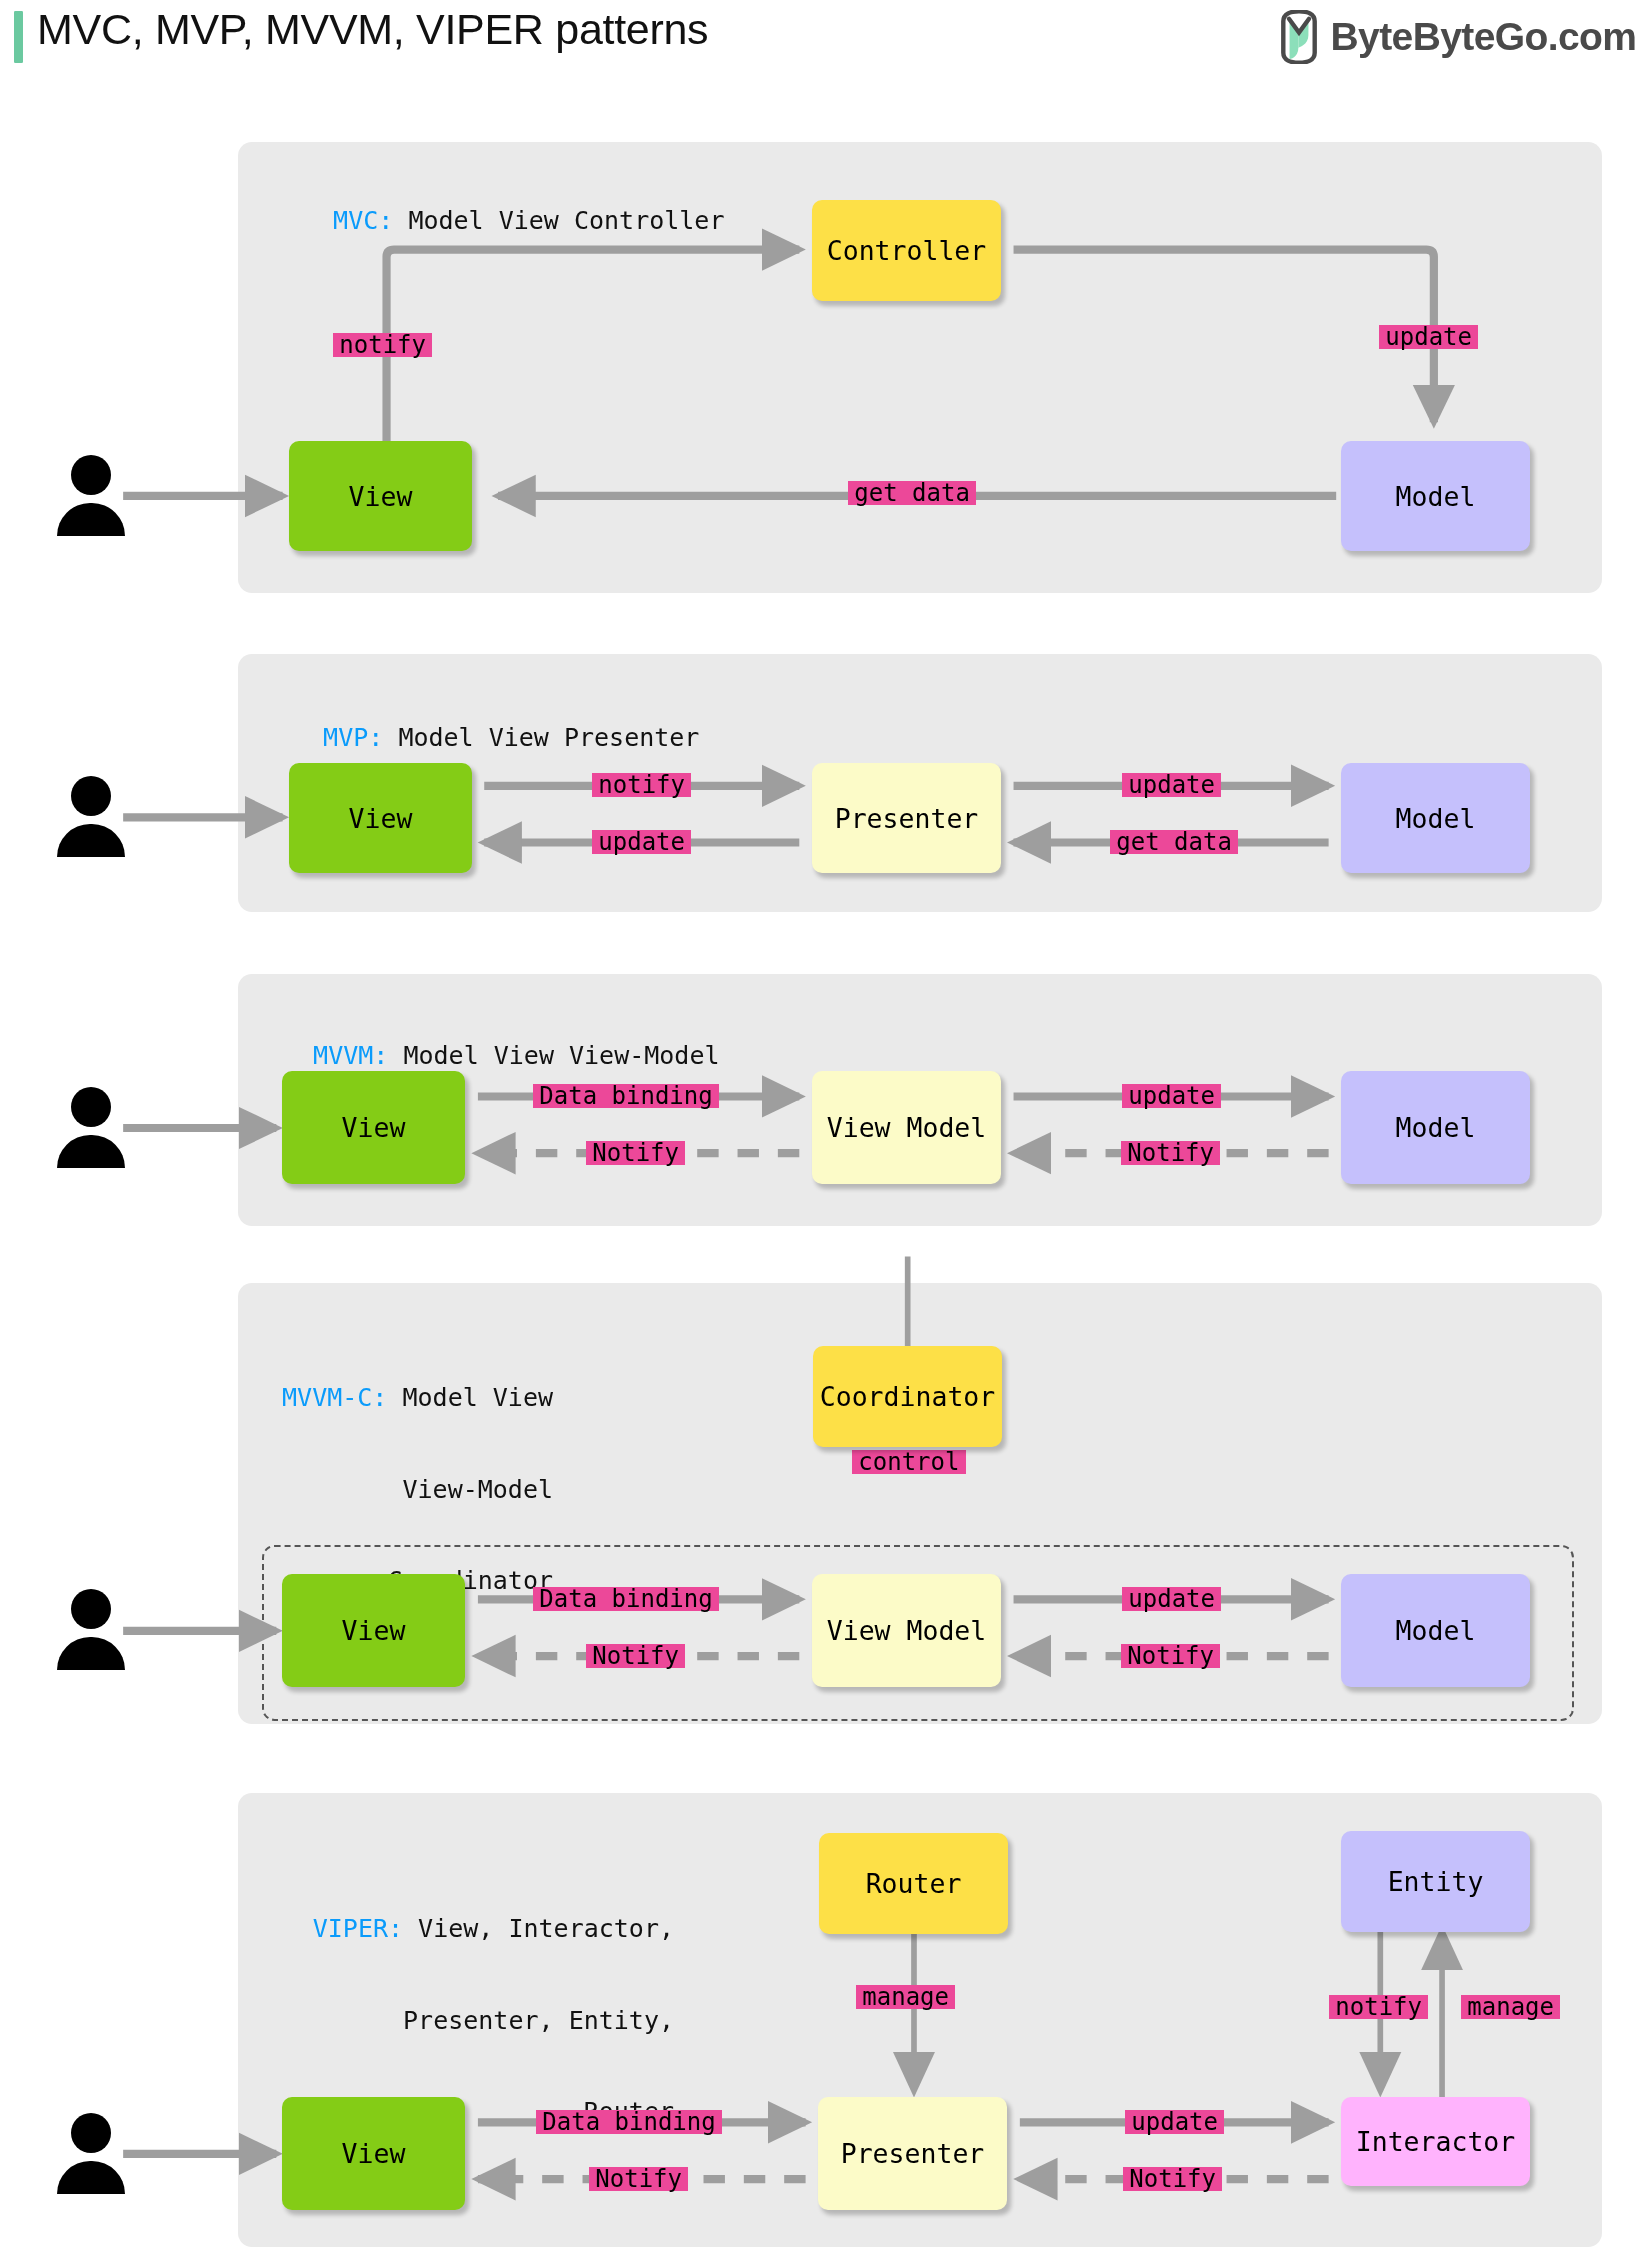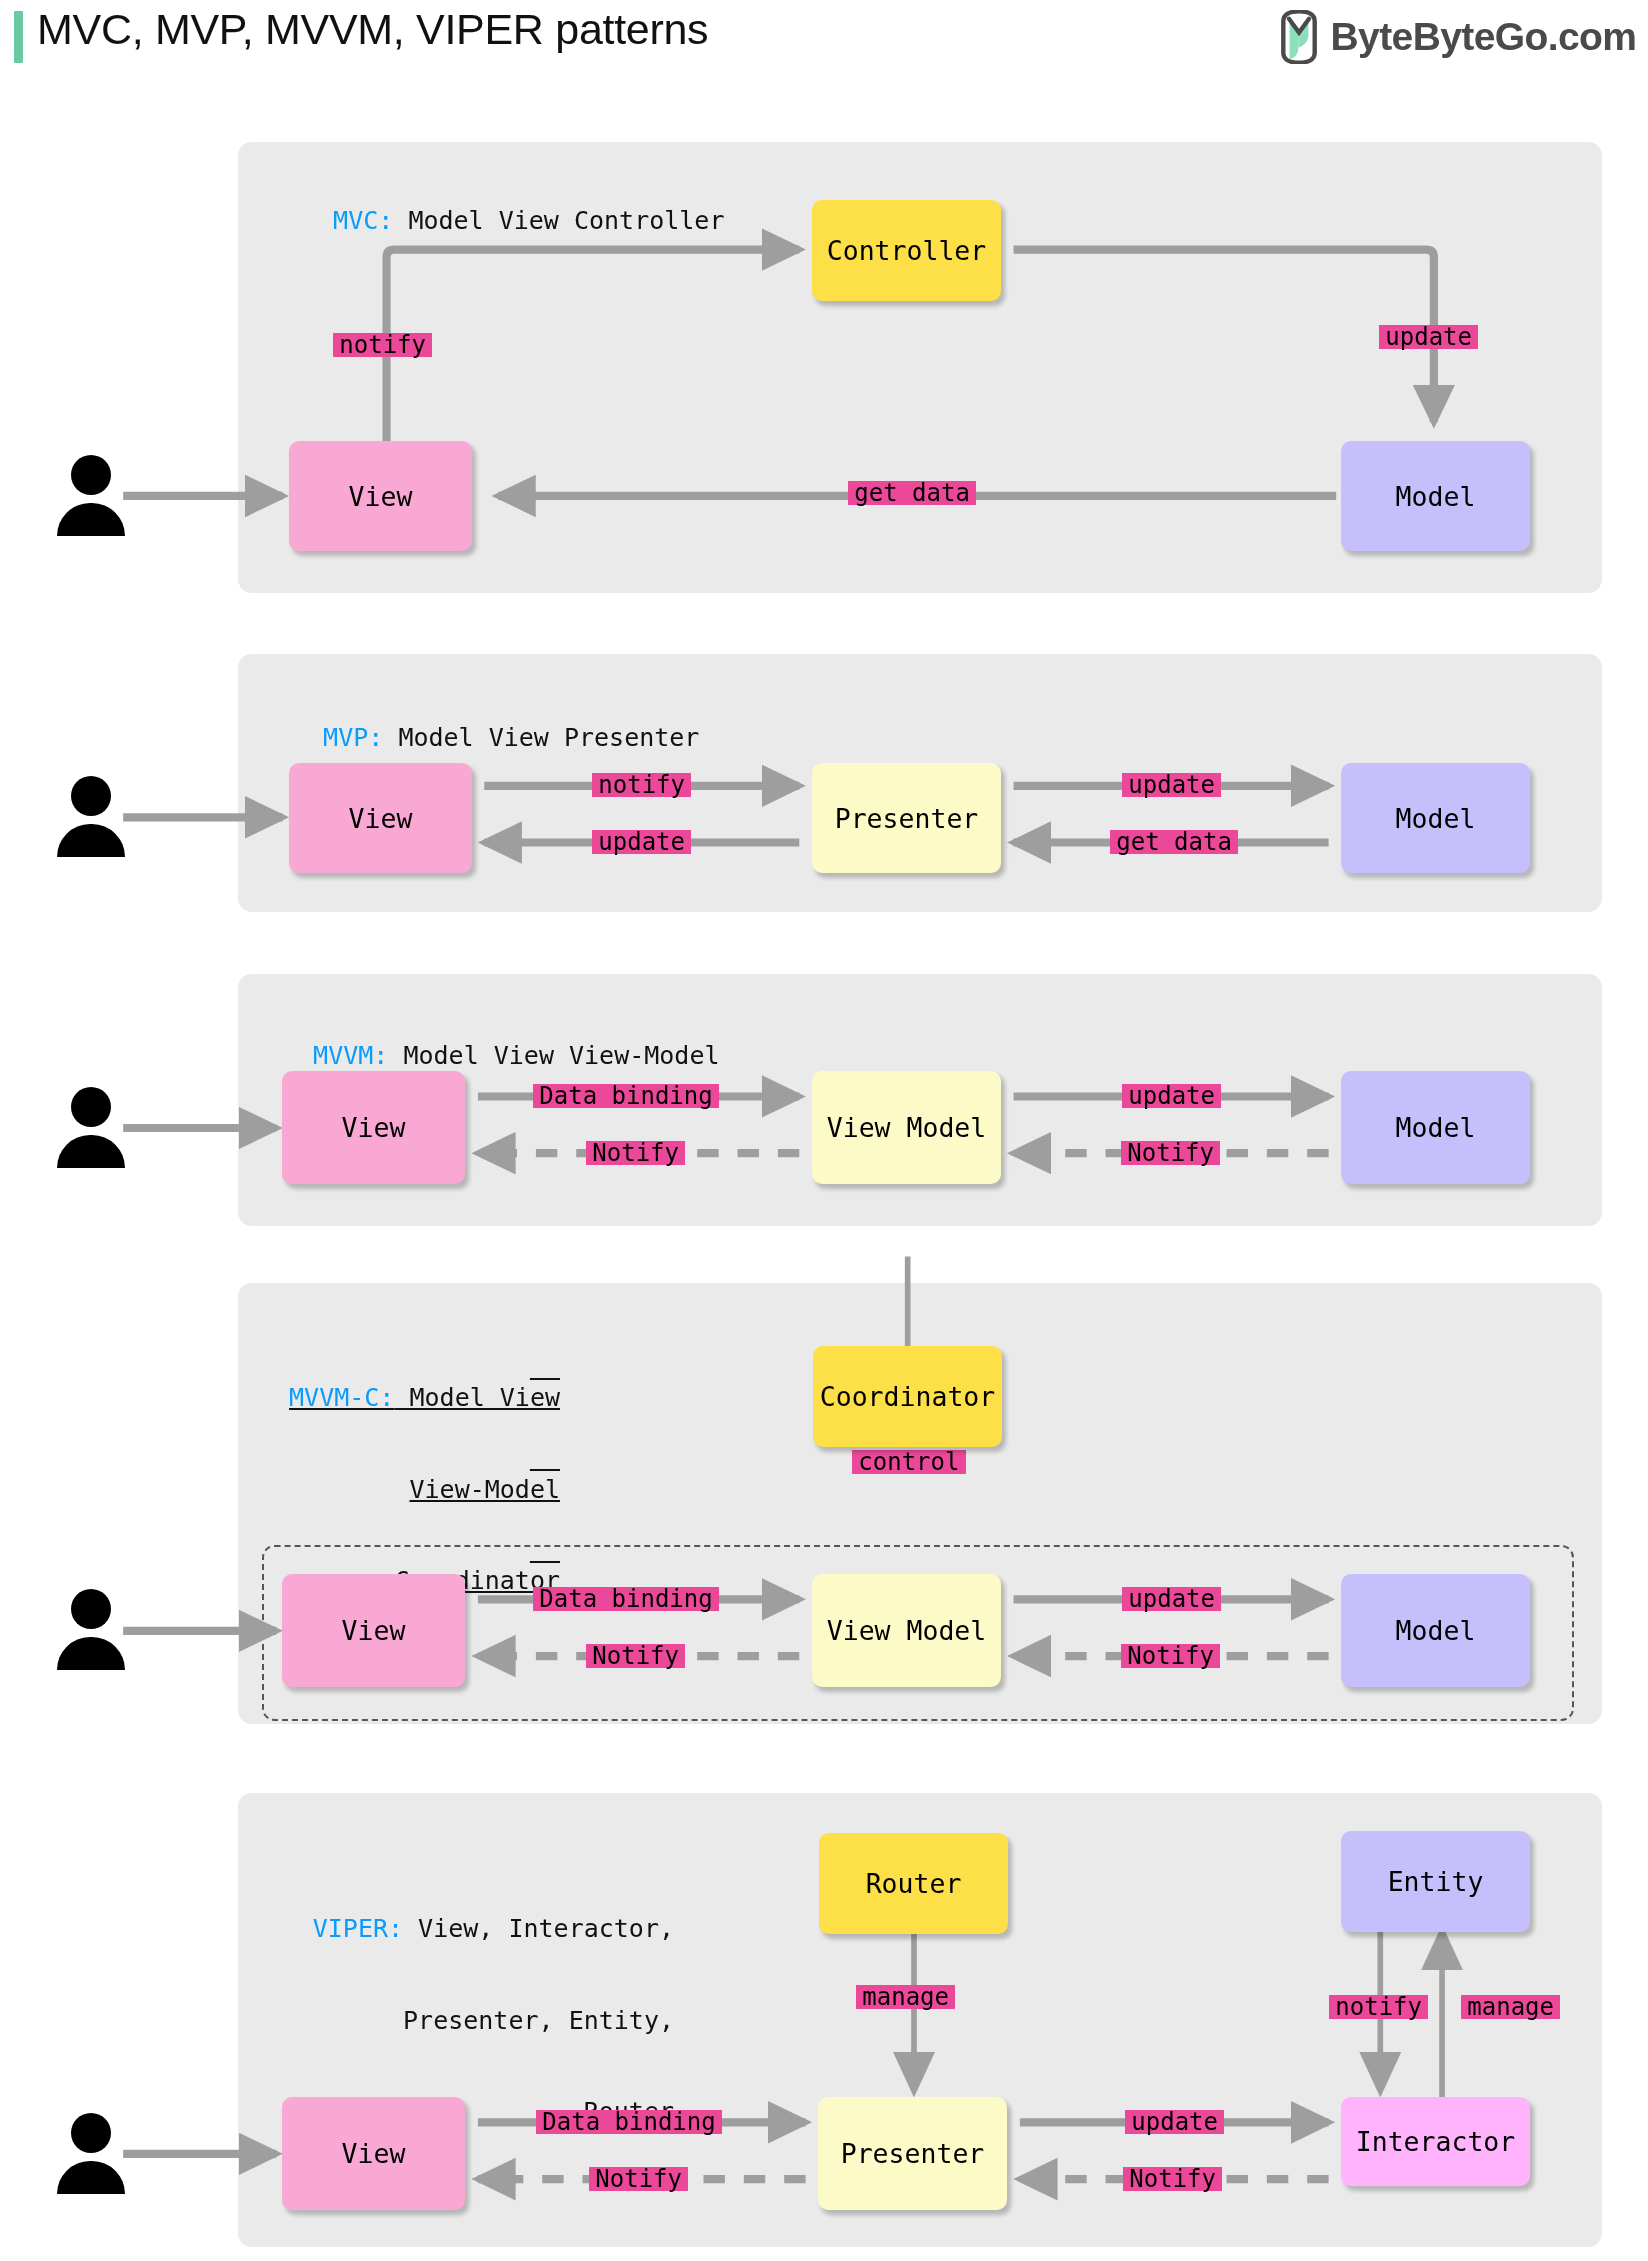--- a/index.html
+++ b/index.html
@@ -23,21 +23,21 @@
   }
   
   .panel{position:absolute;background:#EAEAEA;border-radius:14px;}
   
   .node{
     position:absolute;border-radius:10px;
     box-shadow:3.8px 4.4px 4.4px rgba(0,0,0,0.22);
     display:flex;align-items:center;justify-content:center;
     font-size:26.5px;color:#000;white-space:nowrap;z-index:6;
   }
-  .n-view{background:#f9a8d4;}
+  .n-view{background:#84cc16;}
   .n-model{background:#C5C0FC;}
   .n-ctrl{background:#fde047;}
   .n-pres{background:#FCFBC8;}
   .n-inter{background:#FFB3FD;}
   
   .person{position:absolute;z-index:6;}
   .person .head{position:absolute;left:14px;top:0;width:40px;height:40px;border-radius:50%;background:#000;}
   .person .body{position:absolute;left:0;top:48px;width:68px;height:33px;background:#000;
       border-top-left-radius:37px;border-top-right-radius:37px;}
   
@@ -177,21 +177,21 @@
 <div class="node n-pres" style="left:812px;top:1071px;width:189px;height:113px;">View Model</div>
 <div class="node n-model" style="left:1341px;top:1071px;width:189px;height:113px;">Model</div>
 
 <div class="elabel onpanel" style="left:533px;top:1084px;">Data binding</div>
 <div class="elabel onpanel" style="left:1122px;top:1084px;">update</div>
 <div class="elabel onpanel" style="left:586px;top:1141px;">Notify</div>
 <div class="elabel onpanel" style="left:1121px;top:1141px;">Notify</div>
 
 <div class="panel" style="left:238px;top:1283px;width:1364px;height:441px;"></div>
 
-<div class="caption multi" style="left:270px;top:1322px;width:290px;text-decoration:underline;">
+<div class="caption multi" style="left:263px;top:1322px;width:290px;">
   <div><span class="key">MVVM-C:</span><span> Model View</span></div>
   <div>View-Model</div>
   <div>Coordinator</div>
 </div>
 
 <div class="node n-ctrl" style="left:813px;top:1346px;width:189px;height:101px;">Coordinator</div>
 
 <div class="elabel onpanel" style="left:852px;top:1450px;">control</div>
 
 <div class="dashgroup" style="left:262px;top:1545px;width:1308px;height:172px;"></div>

